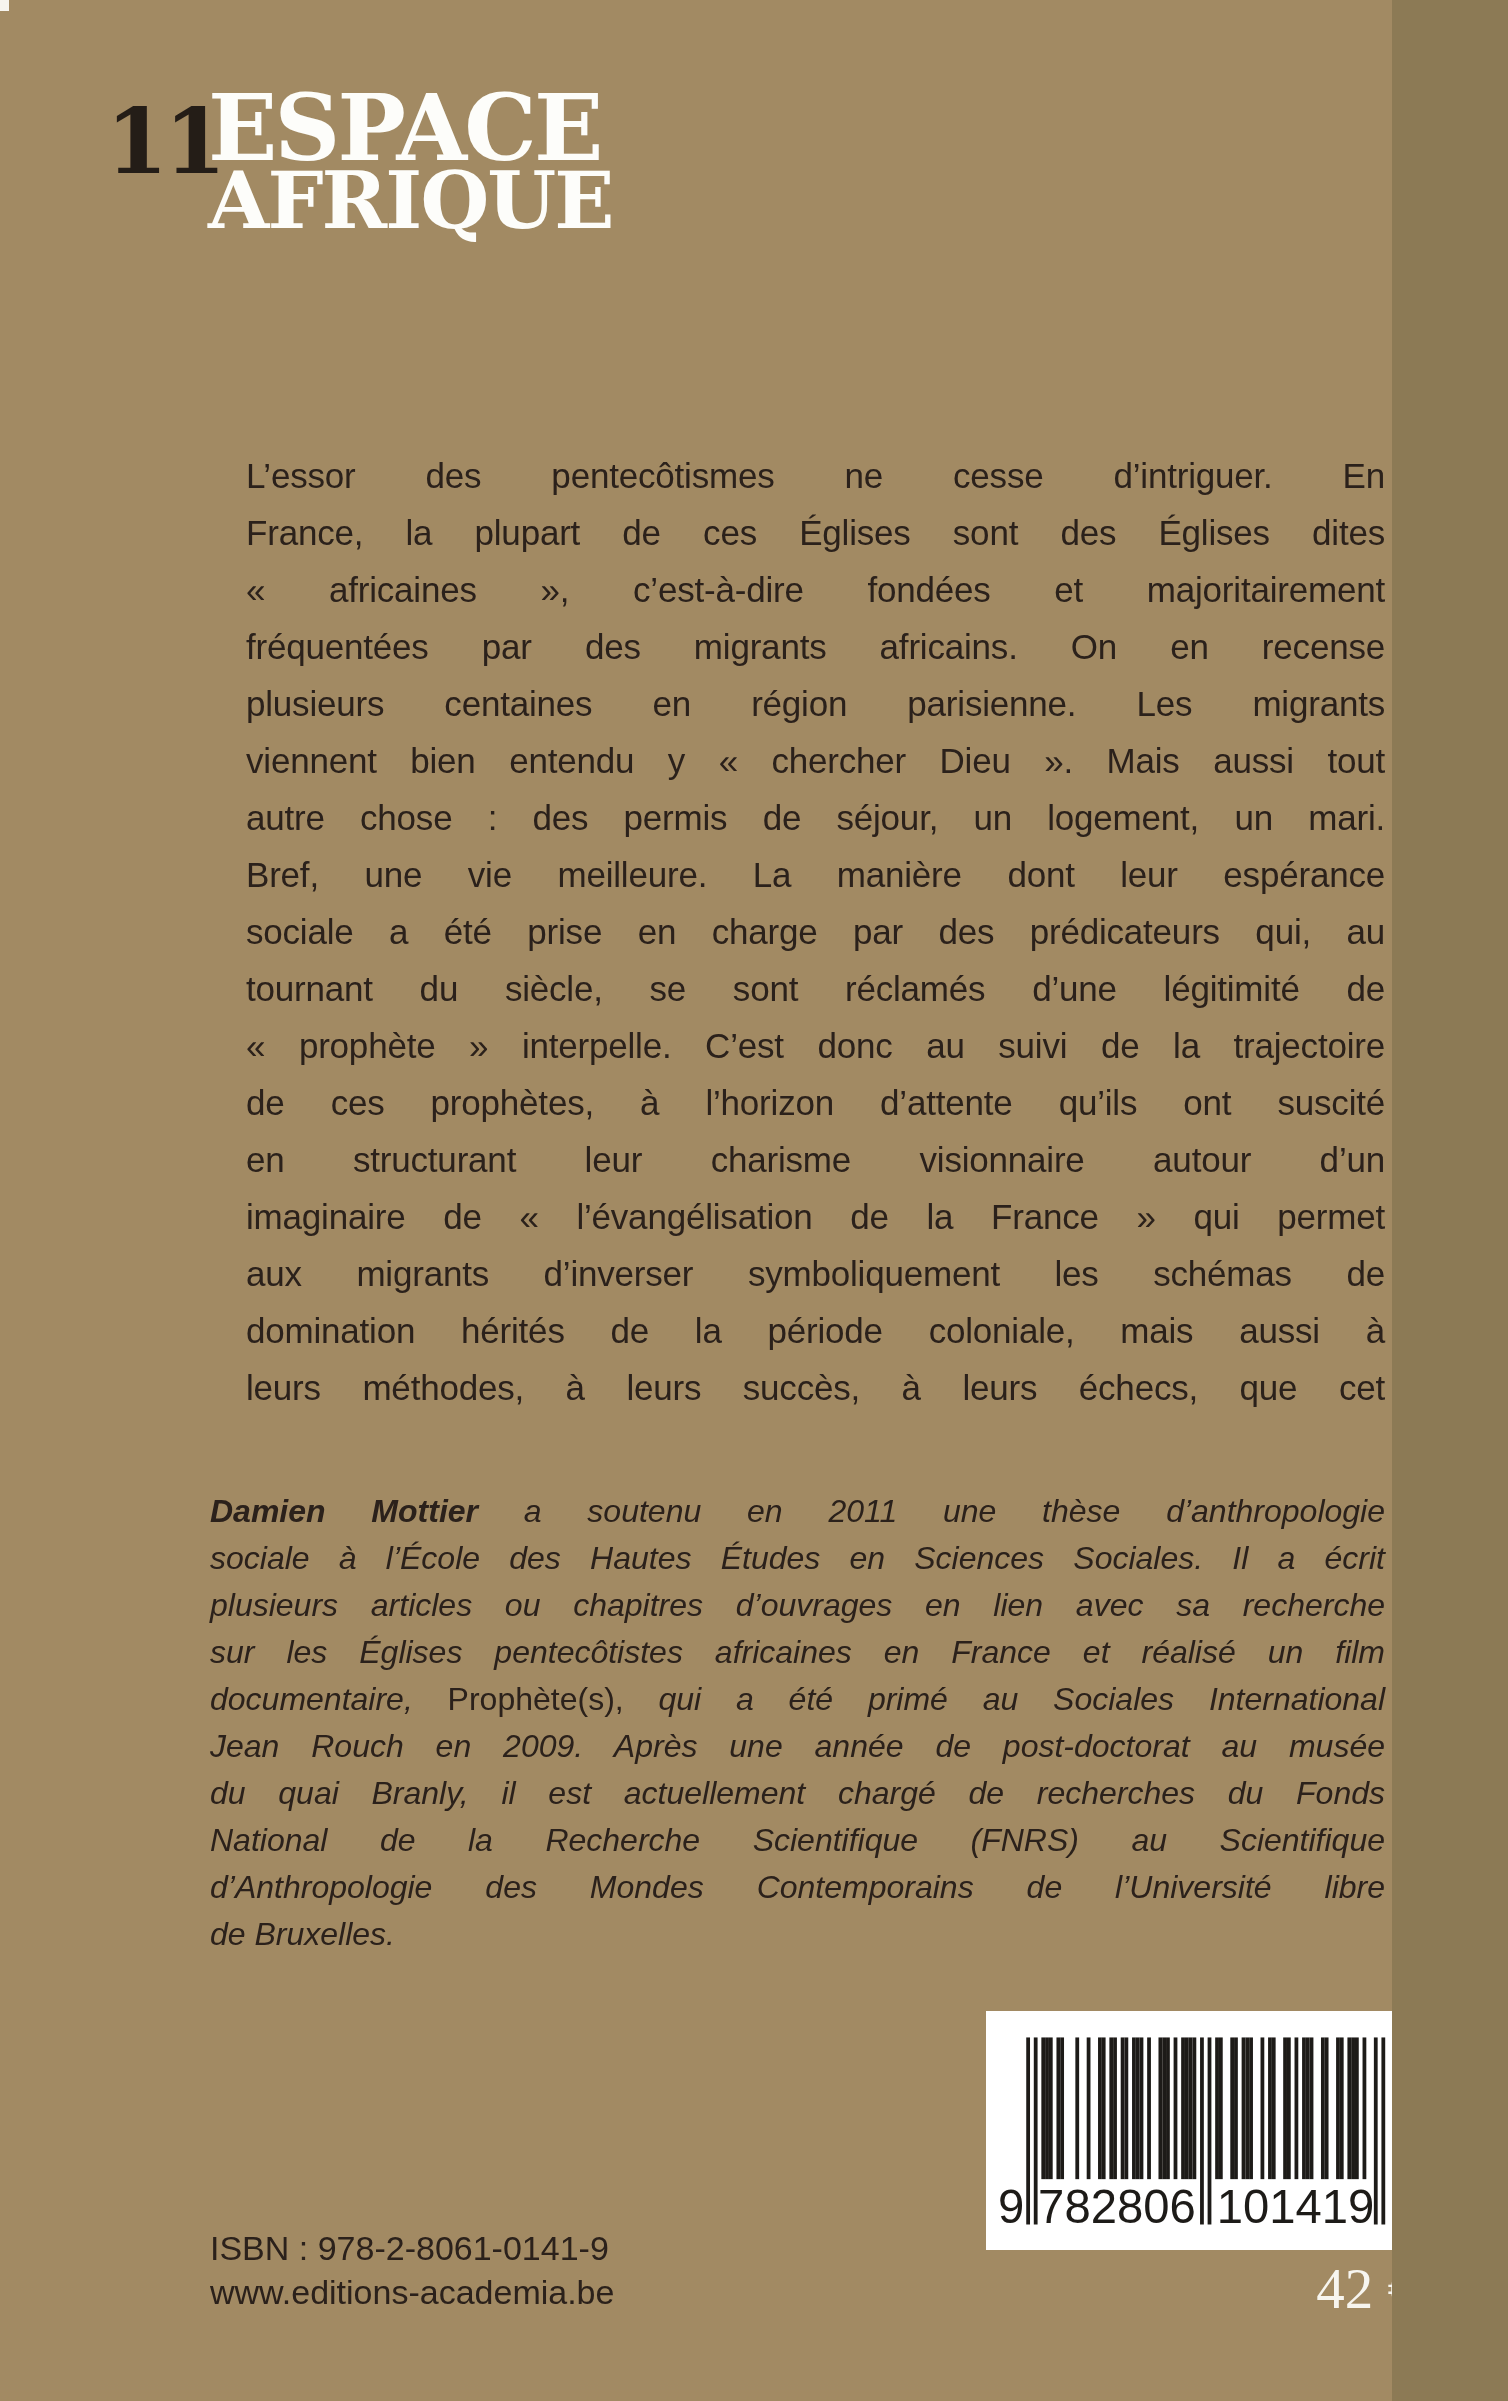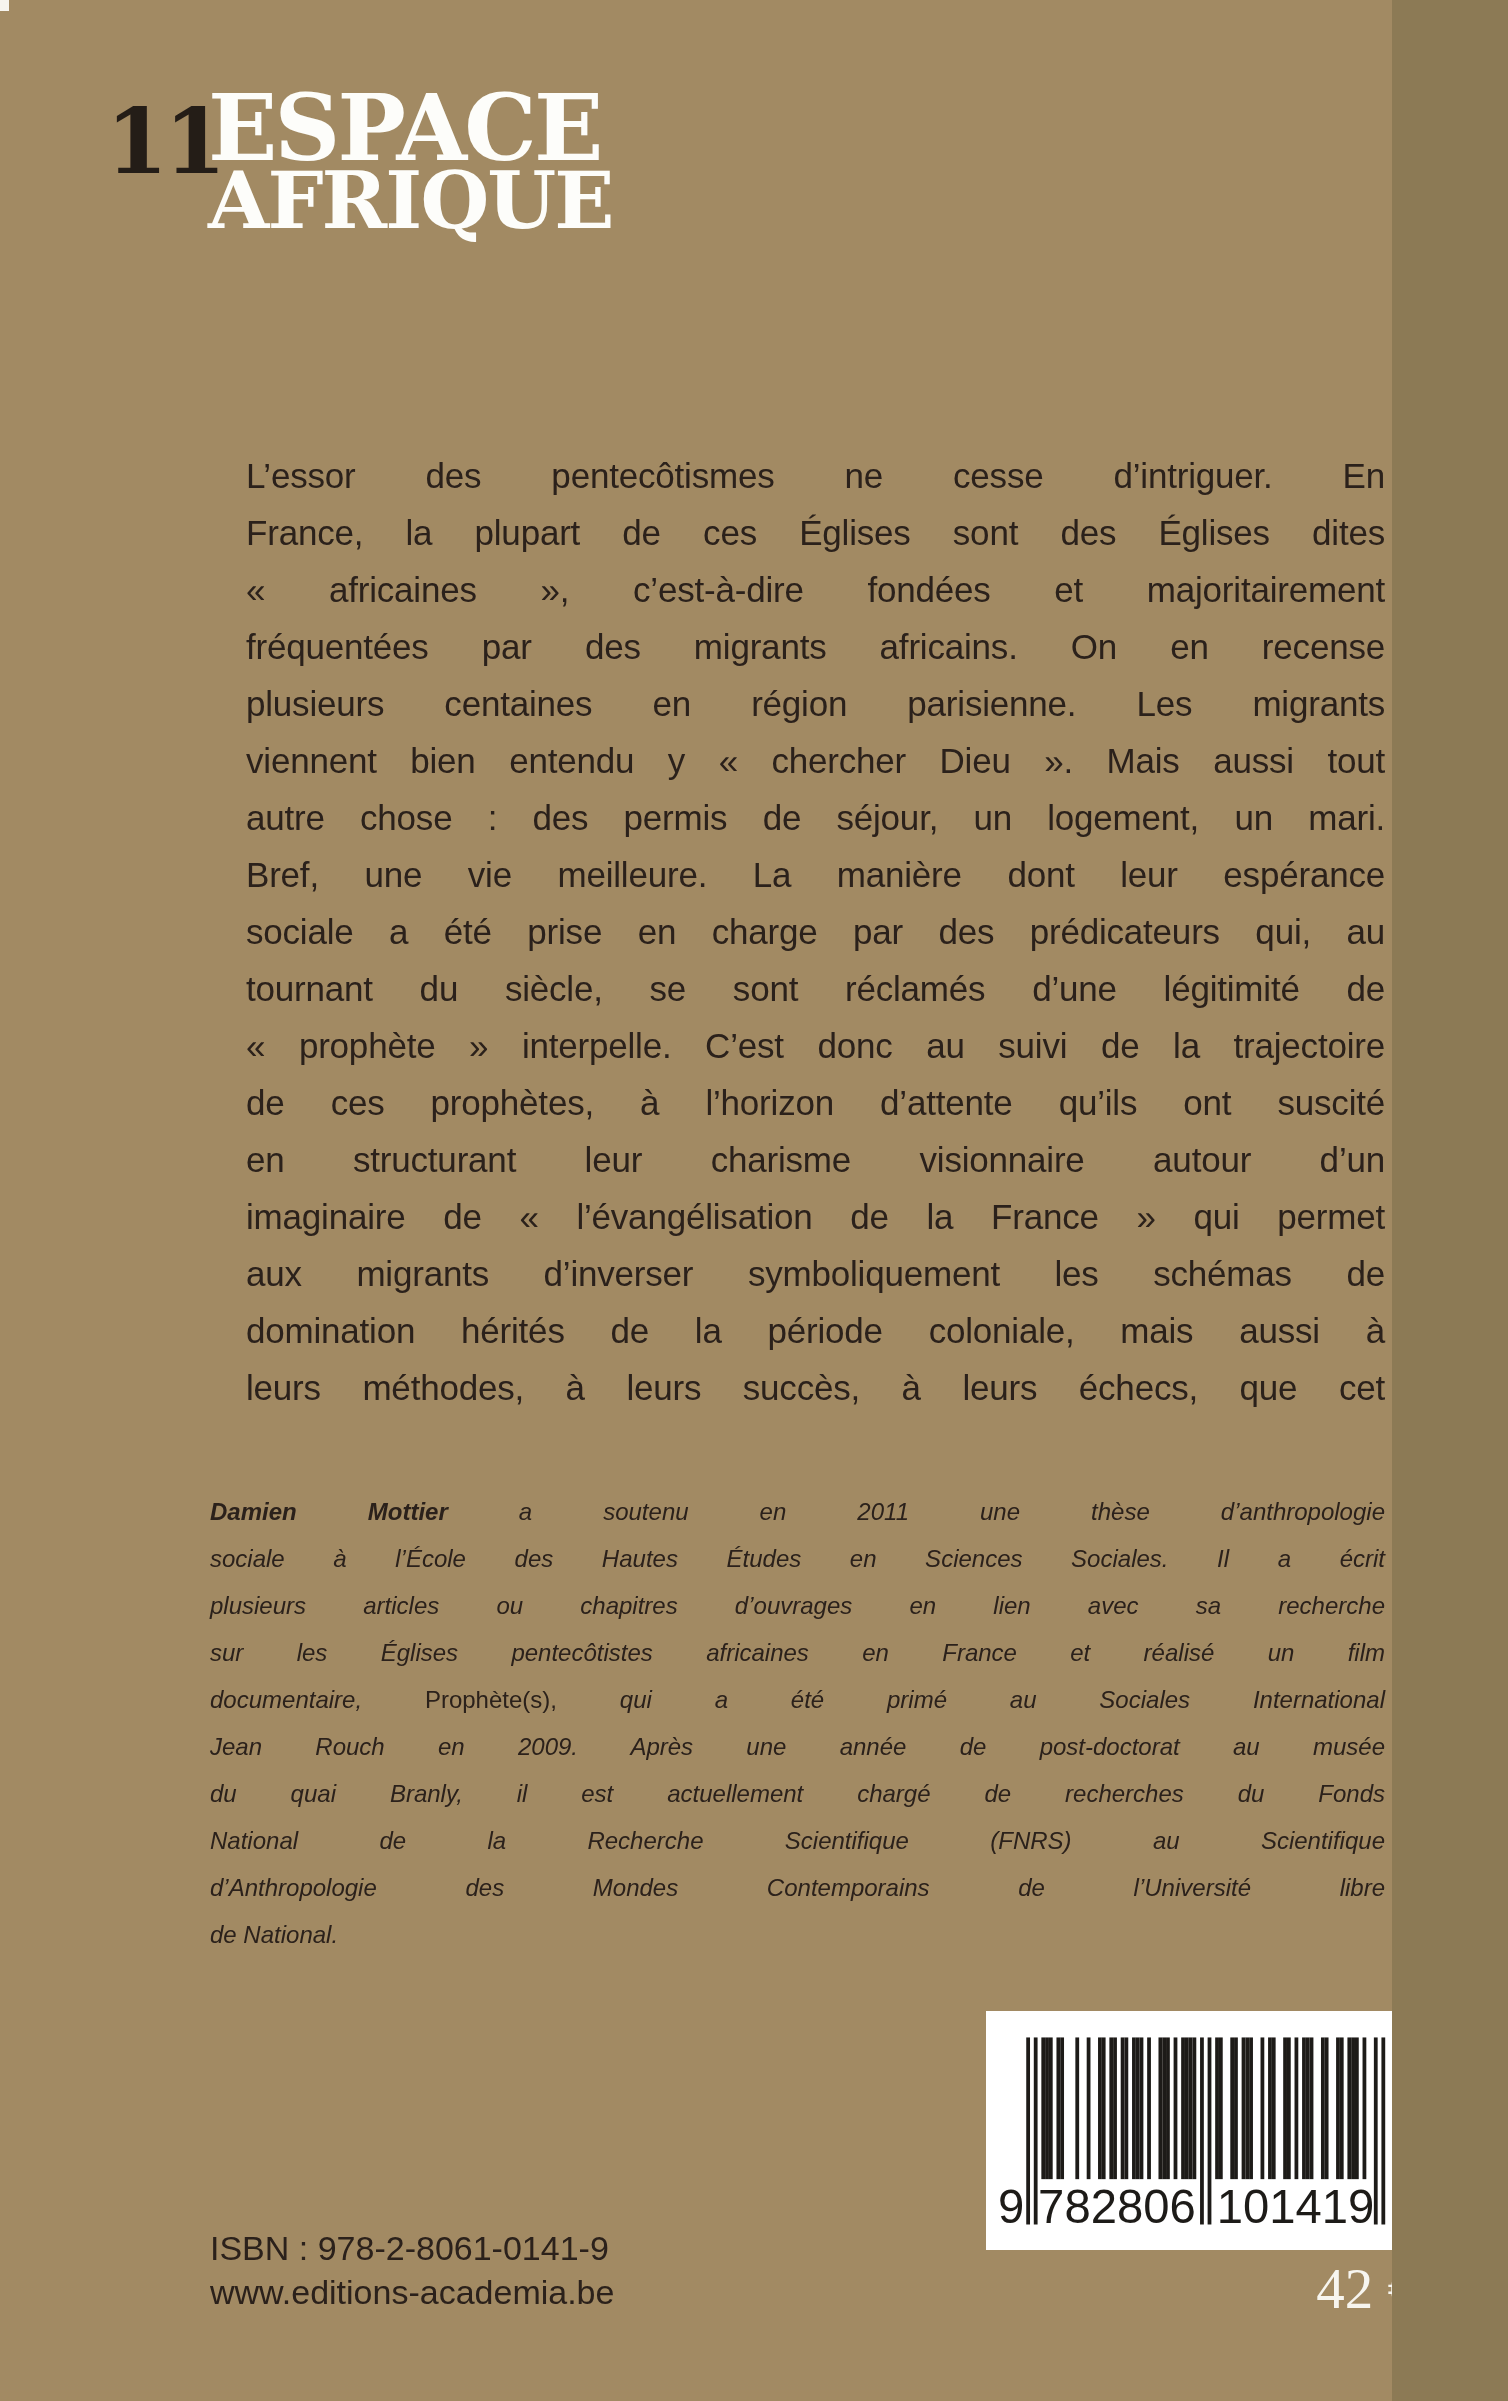--- a/index.html
+++ b/index.html
@@ -20,21 +20,21 @@
   .logo-name .l2{font-size:79px;letter-spacing:-1.9px;margin-top:3.8px;}
 
   
   .summary{position:absolute;left:210px;top:447px;width:1175px;color:#2b211b;}
   .sline{font-size:35px;line-height:57px;height:57px;white-space:nowrap;
          text-align:justify;text-align-last:justify;letter-spacing:-0.2px;margin-left:36px;}
   .sline.short{text-align:left;text-align-last:left;white-space:normal;}
 
   
   .bio{position:absolute;left:210px;top:1488px;width:1175px;color:#2b211b;}
-  .bline{font-size:24px;line-height:47px;height:47px;white-space:nowrap;
+  .bline{font-size:32px;line-height:47px;height:47px;white-space:nowrap;
          text-align:justify;text-align-last:justify;font-style:italic;}
   .bline.short{text-align:left;text-align-last:left;white-space:normal;}
   .seg-b{font-weight:bold;font-style:italic;}
   .seg-i{font-style:italic;}
   .seg-r{font-style:normal;}
 
   
   .barcode-box{position:absolute;left:986px;top:2011px;width:430px;height:239px;background:#ffffff;}
   .barcode-box svg{display:block;}
 
@@ -80,21 +80,21 @@
   <section class="bio" id="bio">
       <div class="bline"><span class="seg-b">Damien Mottier</span><span class="seg-i"> a soutenu en 2011 une thèse d’anthropologie</span></div>
       <div class="bline"><span class="seg-i">sociale à l’École des Hautes Études en Sciences Sociales. Il a écrit</span></div>
       <div class="bline"><span class="seg-i">plusieurs articles ou chapitres d’ouvrages en lien avec sa recherche</span></div>
       <div class="bline"><span class="seg-i">sur les Églises pentecôtistes africaines en France et réalisé un film</span></div>
       <div class="bline"><span class="seg-i">documentaire, </span><span class="seg-r">Prophète(s),</span><span class="seg-i"> qui a été primé au Sociales International</span></div>
       <div class="bline"><span class="seg-i">Jean Rouch en 2009. Après une année de post-doctorat au musée</span></div>
       <div class="bline"><span class="seg-i">du quai Branly, il est actuellement chargé de recherches du Fonds</span></div>
       <div class="bline"><span class="seg-i">National de la Recherche Scientifique (FNRS) au Scientifique</span></div>
       <div class="bline"><span class="seg-i">d’Anthropologie des Mondes Contemporains de l’Université libre</span></div>
-      <div class="bline short"><span class="seg-i">de National.</span></div>
+      <div class="bline short"><span class="seg-i">de Bruxelles.</span></div>
     </section>
 
   <div class="barcode-box">
     <svg id="barcode-svg" width="430" height="239" viewBox="0 0 454 253" xmlns="http://www.w3.org/2000/svg">
         <rect x="42" y="28" width="4" height="198" fill="#1d1b18"></rect>
         <rect x="50" y="28" width="4" height="198" fill="#1d1b18"></rect>
         <rect x="58" y="28" width="4" height="150" fill="#1d1b18"></rect>
         <rect x="62" y="28" width="4" height="150" fill="#1d1b18"></rect>
         <rect x="66" y="28" width="4" height="150" fill="#1d1b18"></rect>
         <rect x="74" y="28" width="4" height="150" fill="#1d1b18"></rect>

